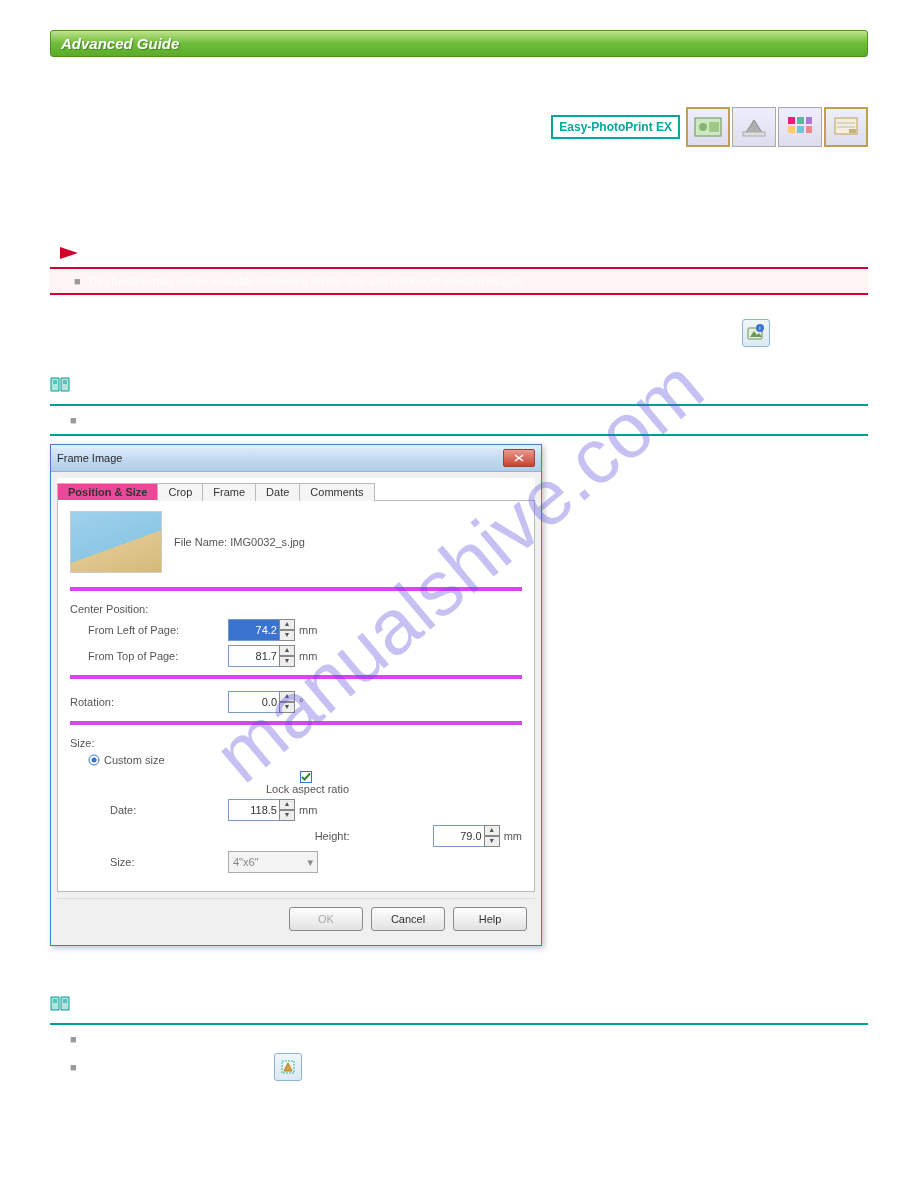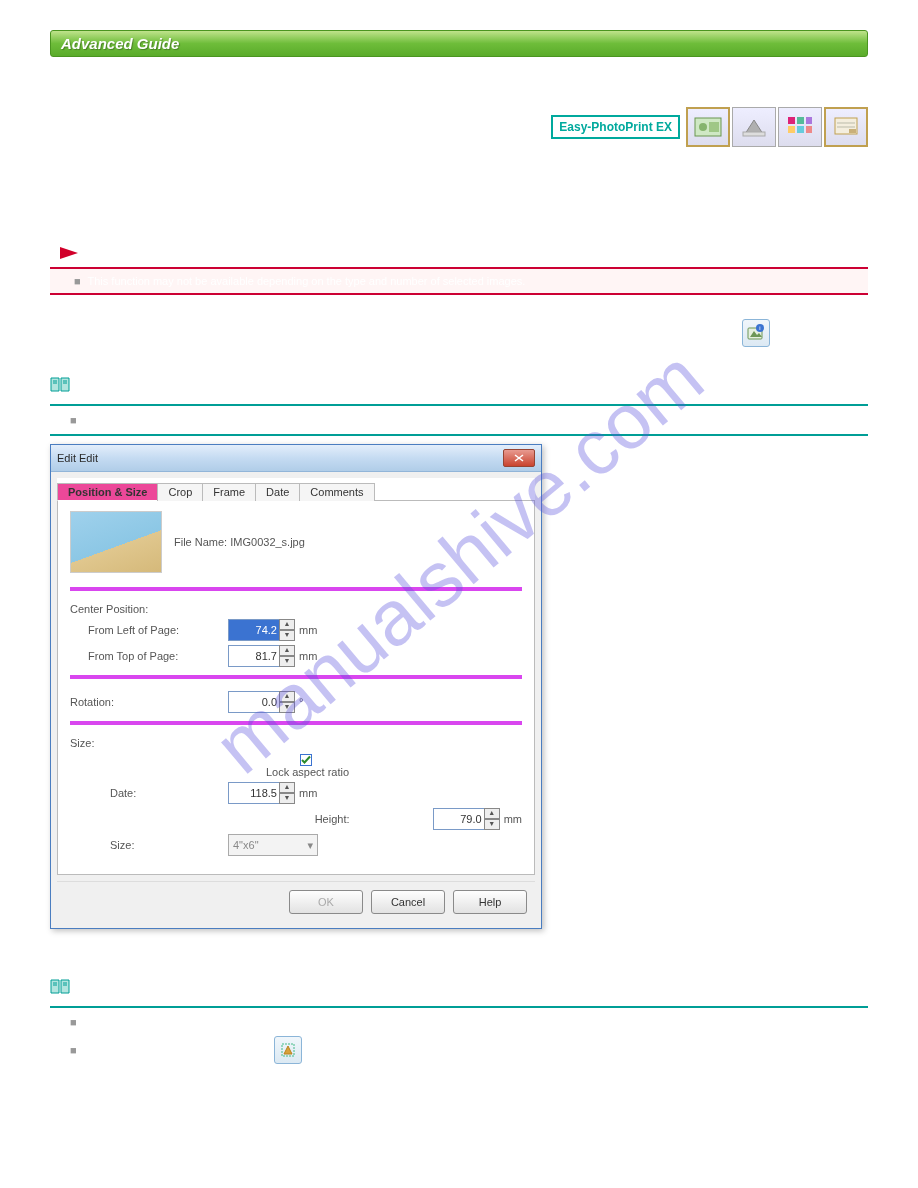--- a/index.html
+++ b/index.html
@@ -291,21 +291,21 @@
     <hr class="teal-hr">
     <div style="padding-left:20px;color:#fff;font-size:11px;">
       <span class="bullet">■</span>
       <span>You can also display the Edit Image dialog box by double-clicking the image you want to edit.</span>
     </div>
     <hr class="teal-hr">
   </div>
 
   <div class="dialog">
     <div class="dialog-titlebar">
-      <span>Edit Edit</span>
+      <span>Frame Image</span>
       <span class="close-btn">
         <svg width="10" height="8" viewBox="0 0 10 8">
             <line x1="1" y1="1" x2="9" y2="7" stroke="#fff" stroke-width="1.5"></line>
             <line x1="9" y1="1" x2="1" y2="7" stroke="#fff" stroke-width="1.5"></line>
           </svg>
       </span>
     </div>
 
     <div class="tabstrip">
       <div class="tab active">Position &amp; Size</div>
@@ -359,20 +359,29 @@
             </span>
           <span class="unit">°</span>
         </div>
       </div>
 
       <div class="field-section">
         <div class="field-row top">
             <span>Size:</span>
           </div>
 
+        <div class="field-row">
+          <span class="radio">
+            <svg viewBox="0 0 12 12">
+                <circle cx="6" cy="6" r="5" fill="#fff" stroke="#3b73d1"></circle>
+                <circle cx="6" cy="6" r="2.5" fill="#3b73d1"></circle>
+              </svg>
+          </span>
+          <span>Custom size</span>
+        </div>
 
         <div class="field-row" style="margin-left:23px;flex-direction:column;">
           <span class="checkbox">
             <svg viewBox="0 0 12 12">
                 <rect x="0.5" y="0.5" width="11" height="11" fill="#fff" stroke="#3b73d1"></rect>
                 <path d="M2 6 l2.5 2.5 L10 2.5" stroke="#2b8a2b" stroke-width="2" fill="none"></path>
               </svg>
           </span>
           <span>Lock aspect ratio</span>
         </div>

